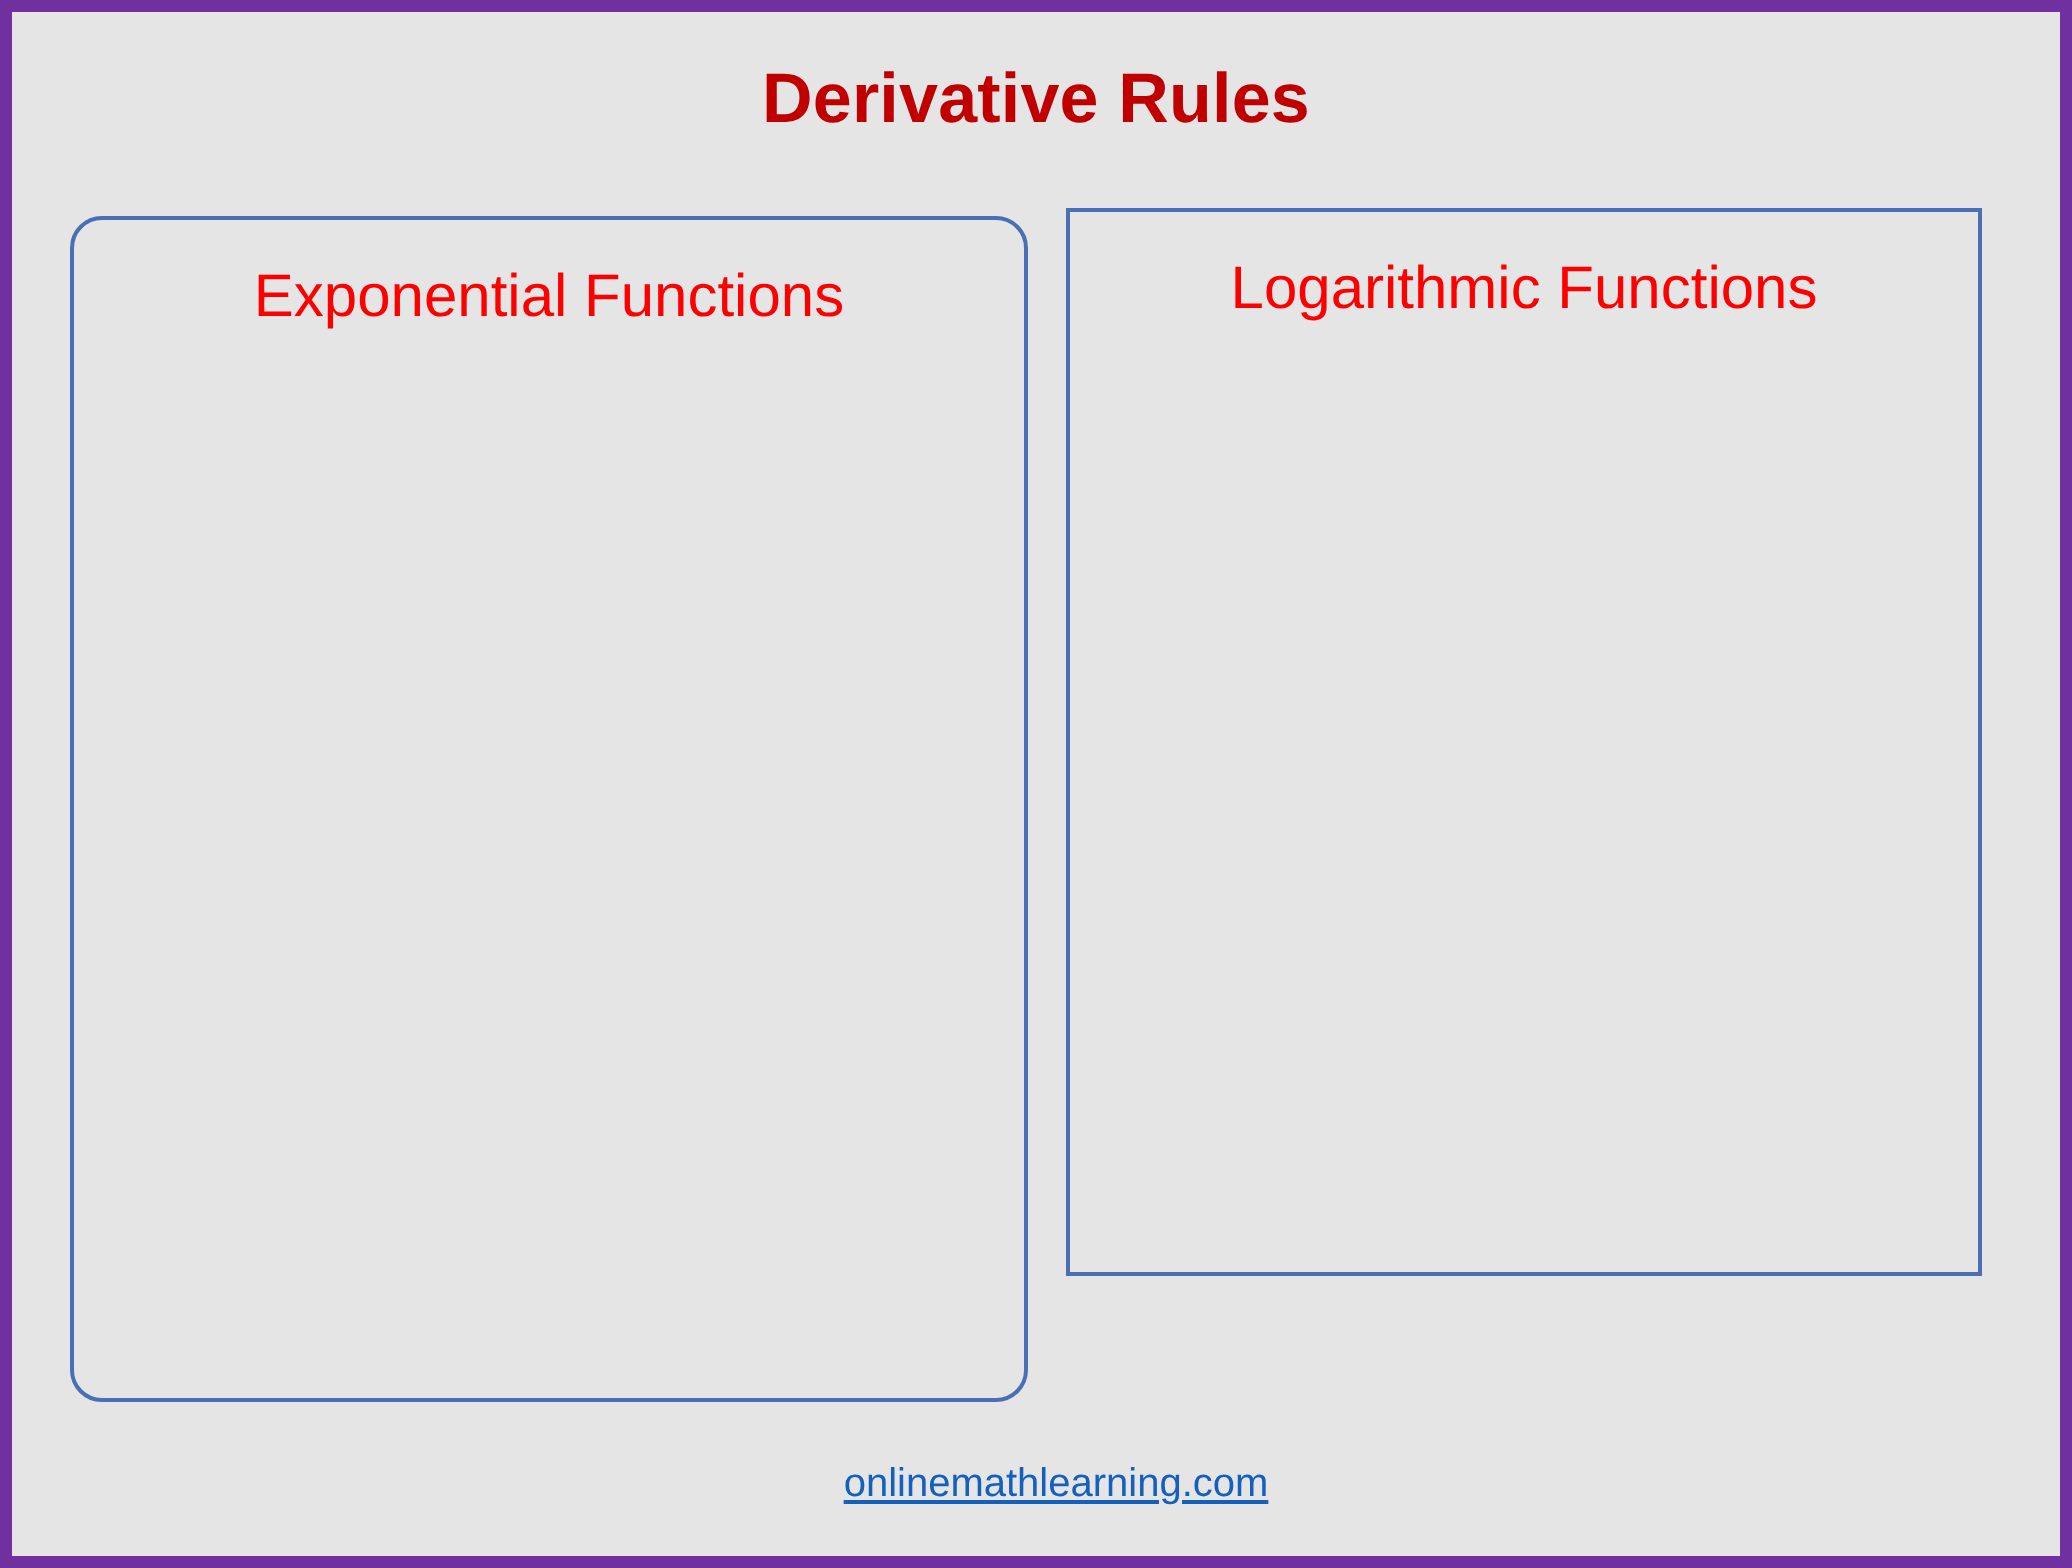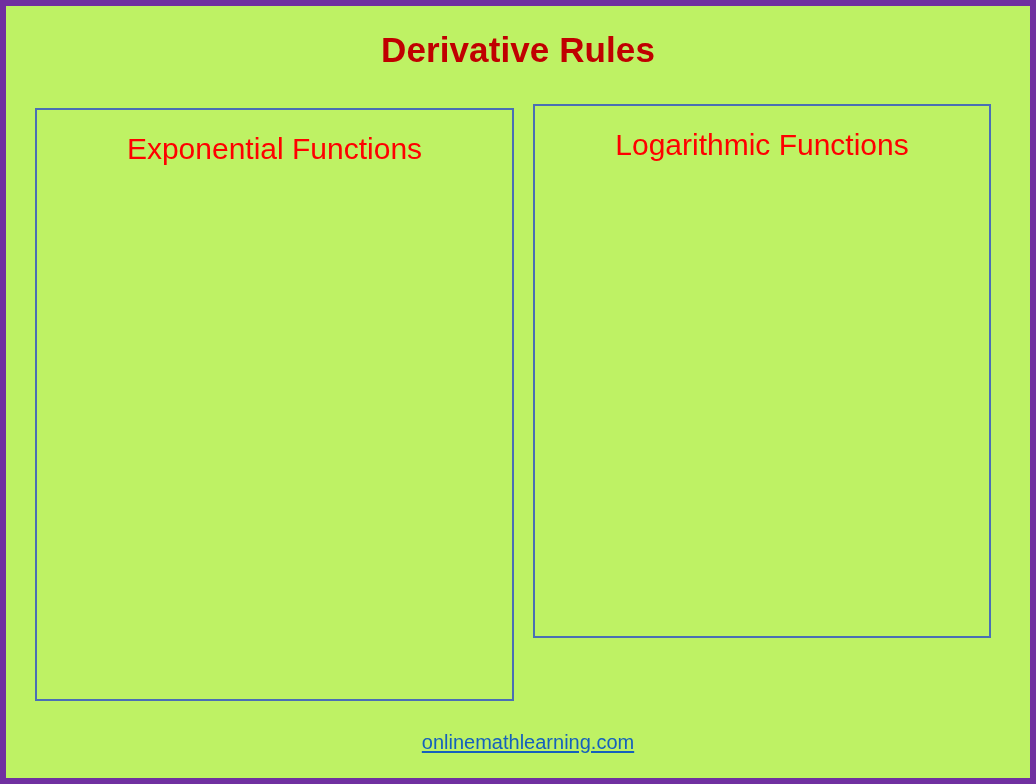--- a/index.html
+++ b/index.html
@@ -9,21 +9,21 @@
   }
 
   body {
     font-family: "Liberation Sans", sans-serif;
   }
 
   #slide {
     position: relative;
     width: 1036px;
     height: 784px;
-    background: #bef264;
+    background: #e5e5e5;
     box-sizing: border-box;
     overflow: hidden;
   }
 
   
   .outer-frame {
     position: absolute;
     left: 0;
     top: 0;
     width: 1036px;
@@ -54,20 +54,21 @@
     box-sizing: border-box;
     border: 2px solid #4A6FB5;
     background: transparent;
   }
 
   .panel-left {
     left: 35px;
     top: 108px;
     width: 479px;
     height: 593px;
+    border-radius: 16px;
   }
 
   .panel-right {
     left: 533px;
     top: 104px;
     width: 458px;
     height: 534px;
     padding-left: 24px;
   }
 

